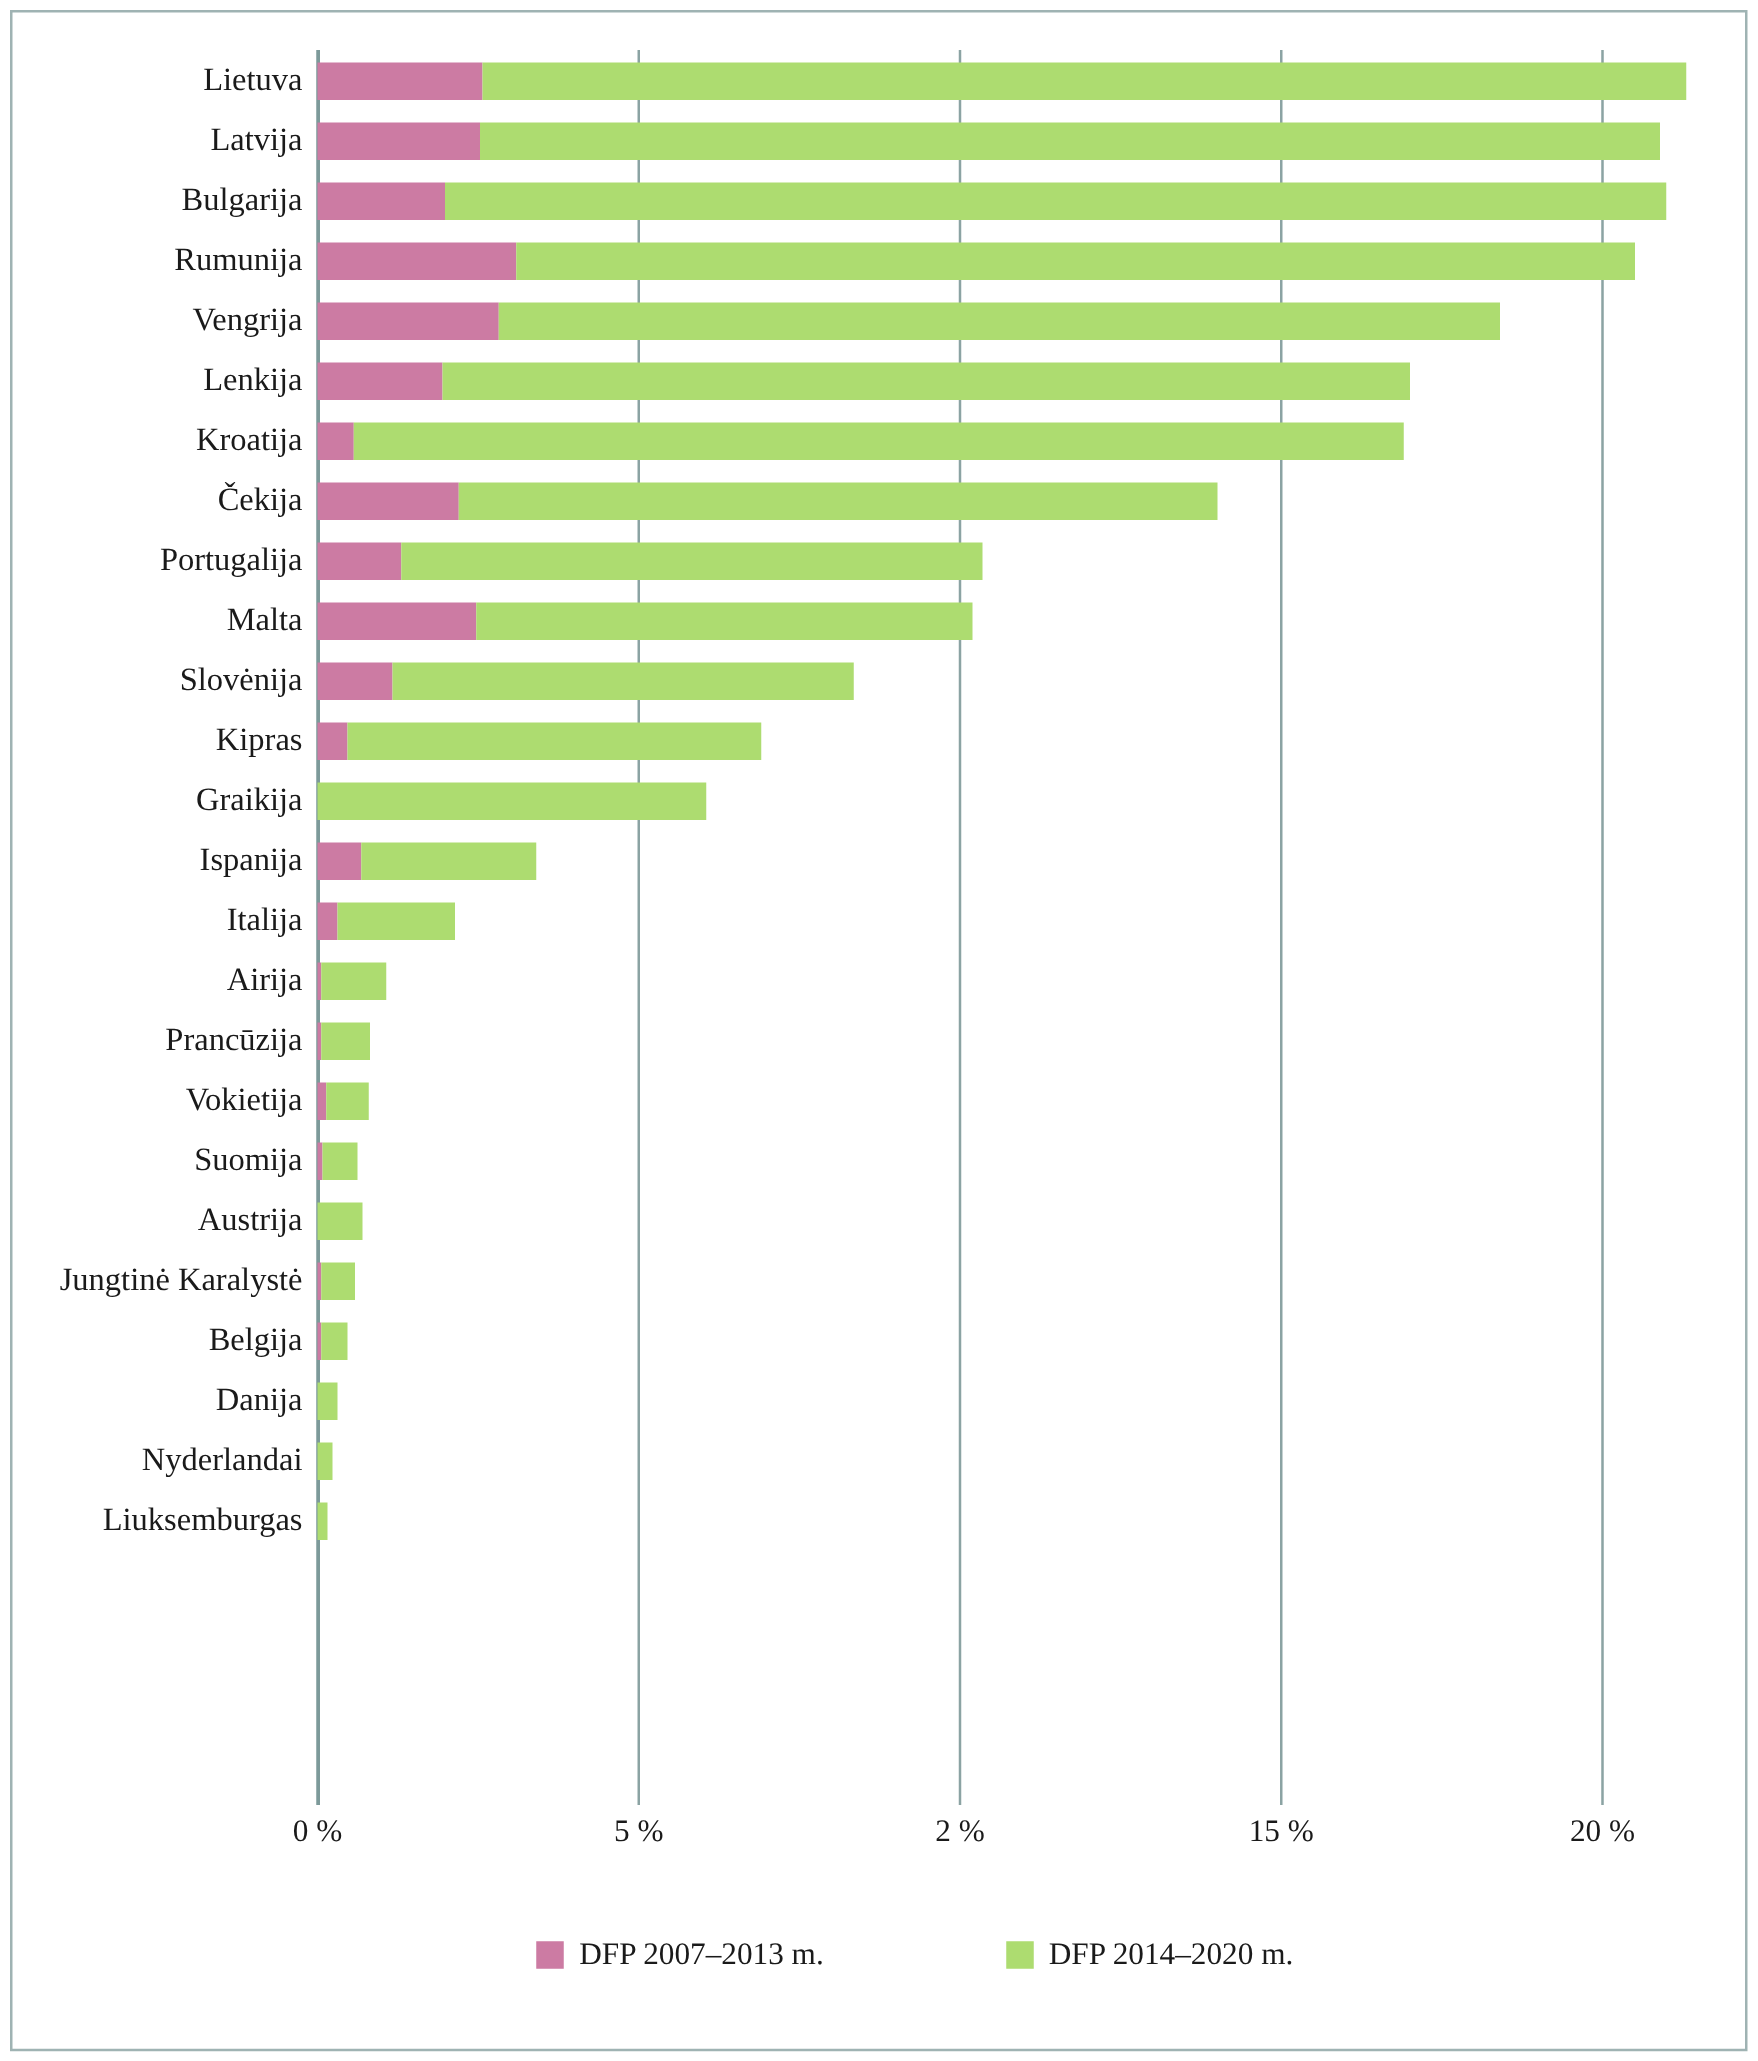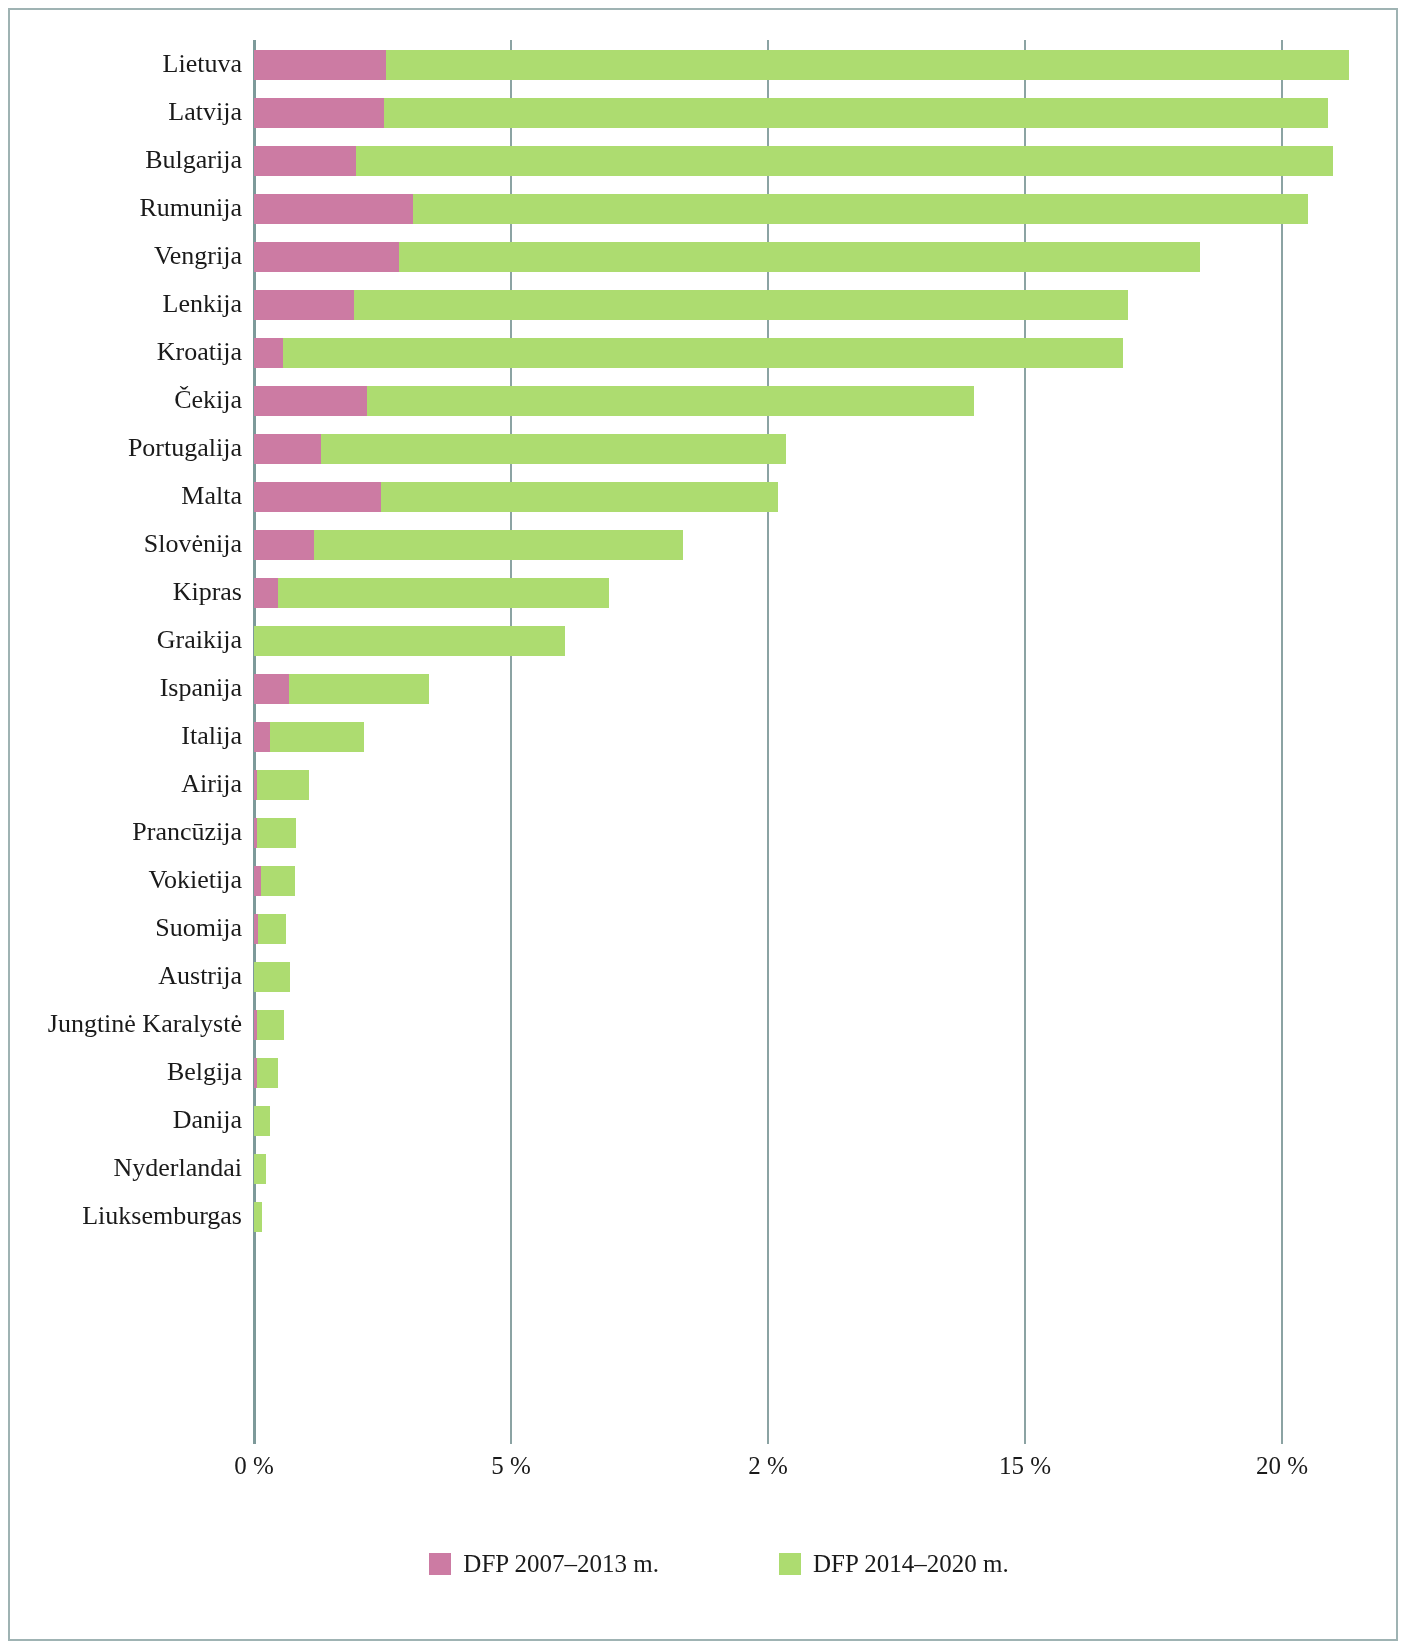--- a/index.html
+++ b/index.html
@@ -112,20 +112,21 @@
     width: 1386px;
     display: flex;
     justify-content: center;
     gap: 120px;
     align-items: center;
   }
   .legend-item {
     display: flex;
     align-items: center;
     gap: 12px;
+    margin-left: 26px;
   }
   .legend-swatch {
     width: 22px;
     height: 22px;
     display: inline-block;
   }
   .legend-label {
     font-size: 25px;
     color: #1a1a1a;
     white-space: nowrap;

